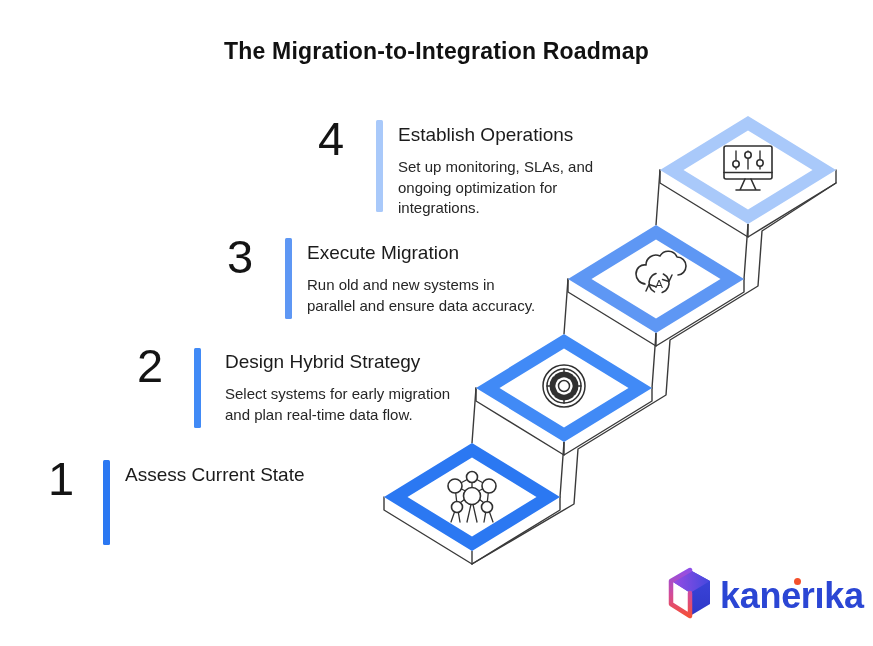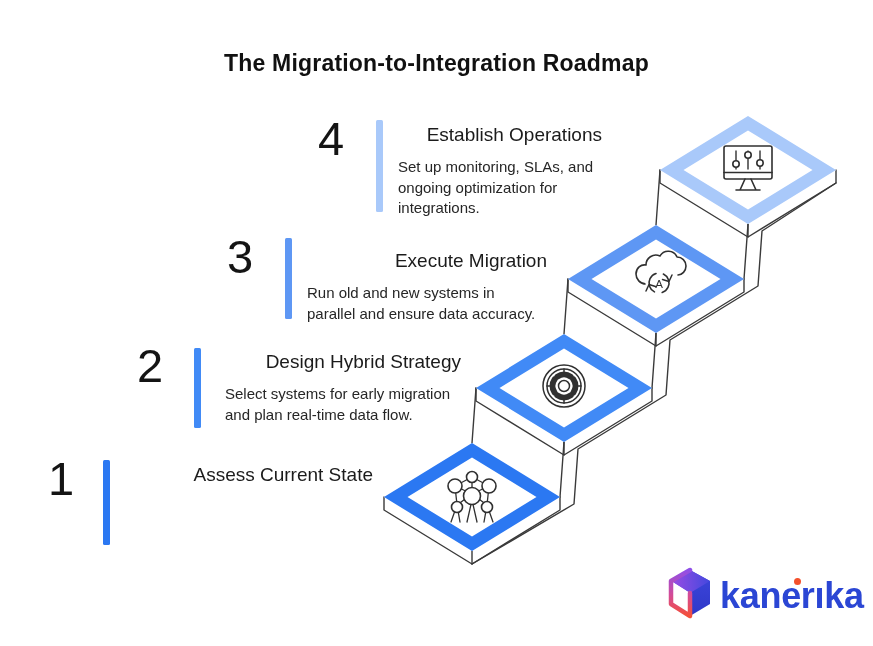--- a/index.html
+++ b/index.html
@@ -1,36 +1,36 @@
 <!DOCTYPE html>
 <html><head>
 <meta charset="utf-8">
 <style>
   html,body{margin:0;padding:0;background:#fff;}
   .canvas{
     position:relative;width:873px;height:646px;background:#ffffff;overflow:hidden;
     font-family:"Liberation Sans","DejaVu Sans",sans-serif;color:#1a1a1a;
   }
   .page-title{
-    position:absolute;left:0;top:50px;width:873px;text-align:center;
+    position:absolute;left:0;top:38px;width:873px;text-align:center;
     font-size:23px;font-weight:700;color:#111;letter-spacing:.2px;
   }
   .step{position:absolute;}
   .step .num{position:absolute;font-size:47px;font-weight:400;color:#141414;line-height:47px;}
   .step .bar{position:absolute;width:7px;border-radius:1.5px;}
   .step .txt{position:absolute;}
-  .step .s-title{font-size:19px;font-weight:400;color:#1b1b1b;line-height:22px;text-align:right;}
+  .step .s-title{font-size:19px;font-weight:400;color:#1b1b1b;line-height:22px;}
   .step .s-desc{font-size:15px;color:#262626;line-height:20.5px;margin-top:11px;}
   
   .step1 .num{left:48px;top:455px;} .step1 .bar{left:103px;top:460px;height:85px;}
   .step1 .txt{left:125px;top:464px;width:248px;}
   .step2 .num{left:137px;top:342px;} .step2 .bar{left:194px;top:348px;height:80px;}
   .step2 .txt{left:216px;top:351px;width:236px;margin-left:9px;}
   .step3 .num{left:227px;top:233px;} .step3 .bar{left:285px;top:238px;height:81px;}
-  .step3 .txt{left:307px;top:242px;width:240px;margin-top:8px;}
+  .step3 .txt{left:307px;top:242px;width:240px;}
   .step4 .num{left:318px;top:115px;} .step4 .bar{left:376px;top:120px;height:92px;}
   .step4 .txt{left:398px;top:124px;width:204px;}
   .stairs{position:absolute;left:0;top:0;}
   .logo{position:absolute;left:666px;top:567px;width:190px;height:58px;}
   .logo-text{
     position:absolute;left:54px;top:8px;font-size:36px;font-weight:700;
     letter-spacing:-.3px;color:#2B46D4;
   }
   .logo-dot{position:absolute;left:128px;top:11px;width:7px;height:7px;border-radius:50%;background:#F4502B;}
 </style>

